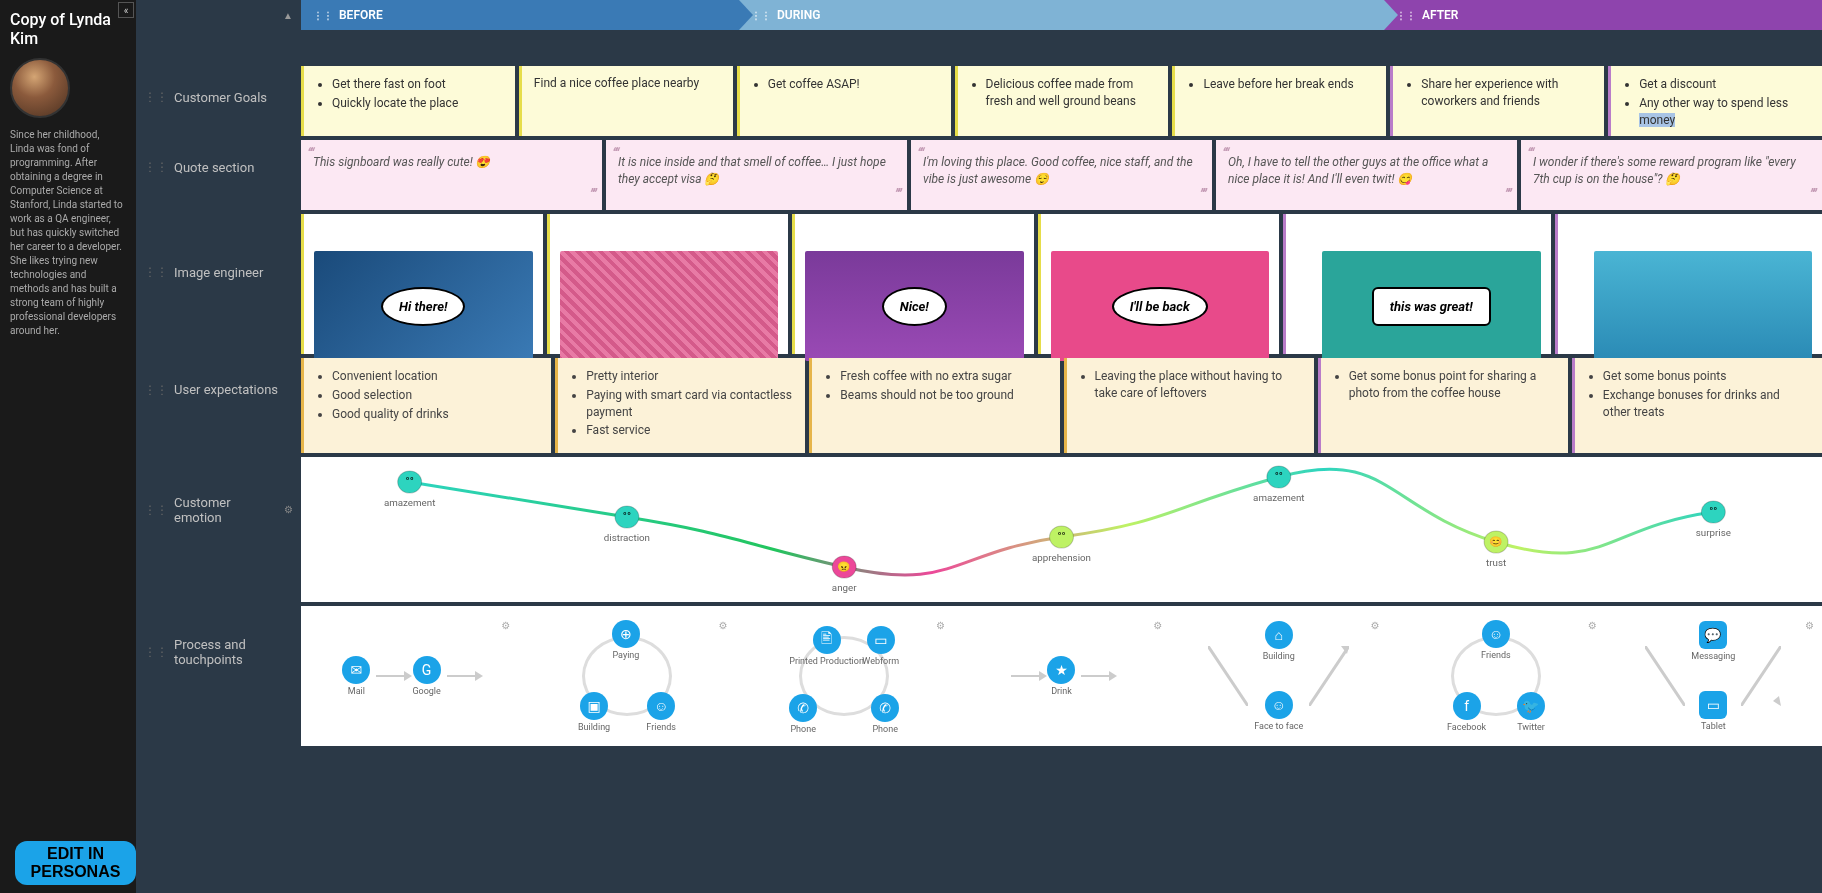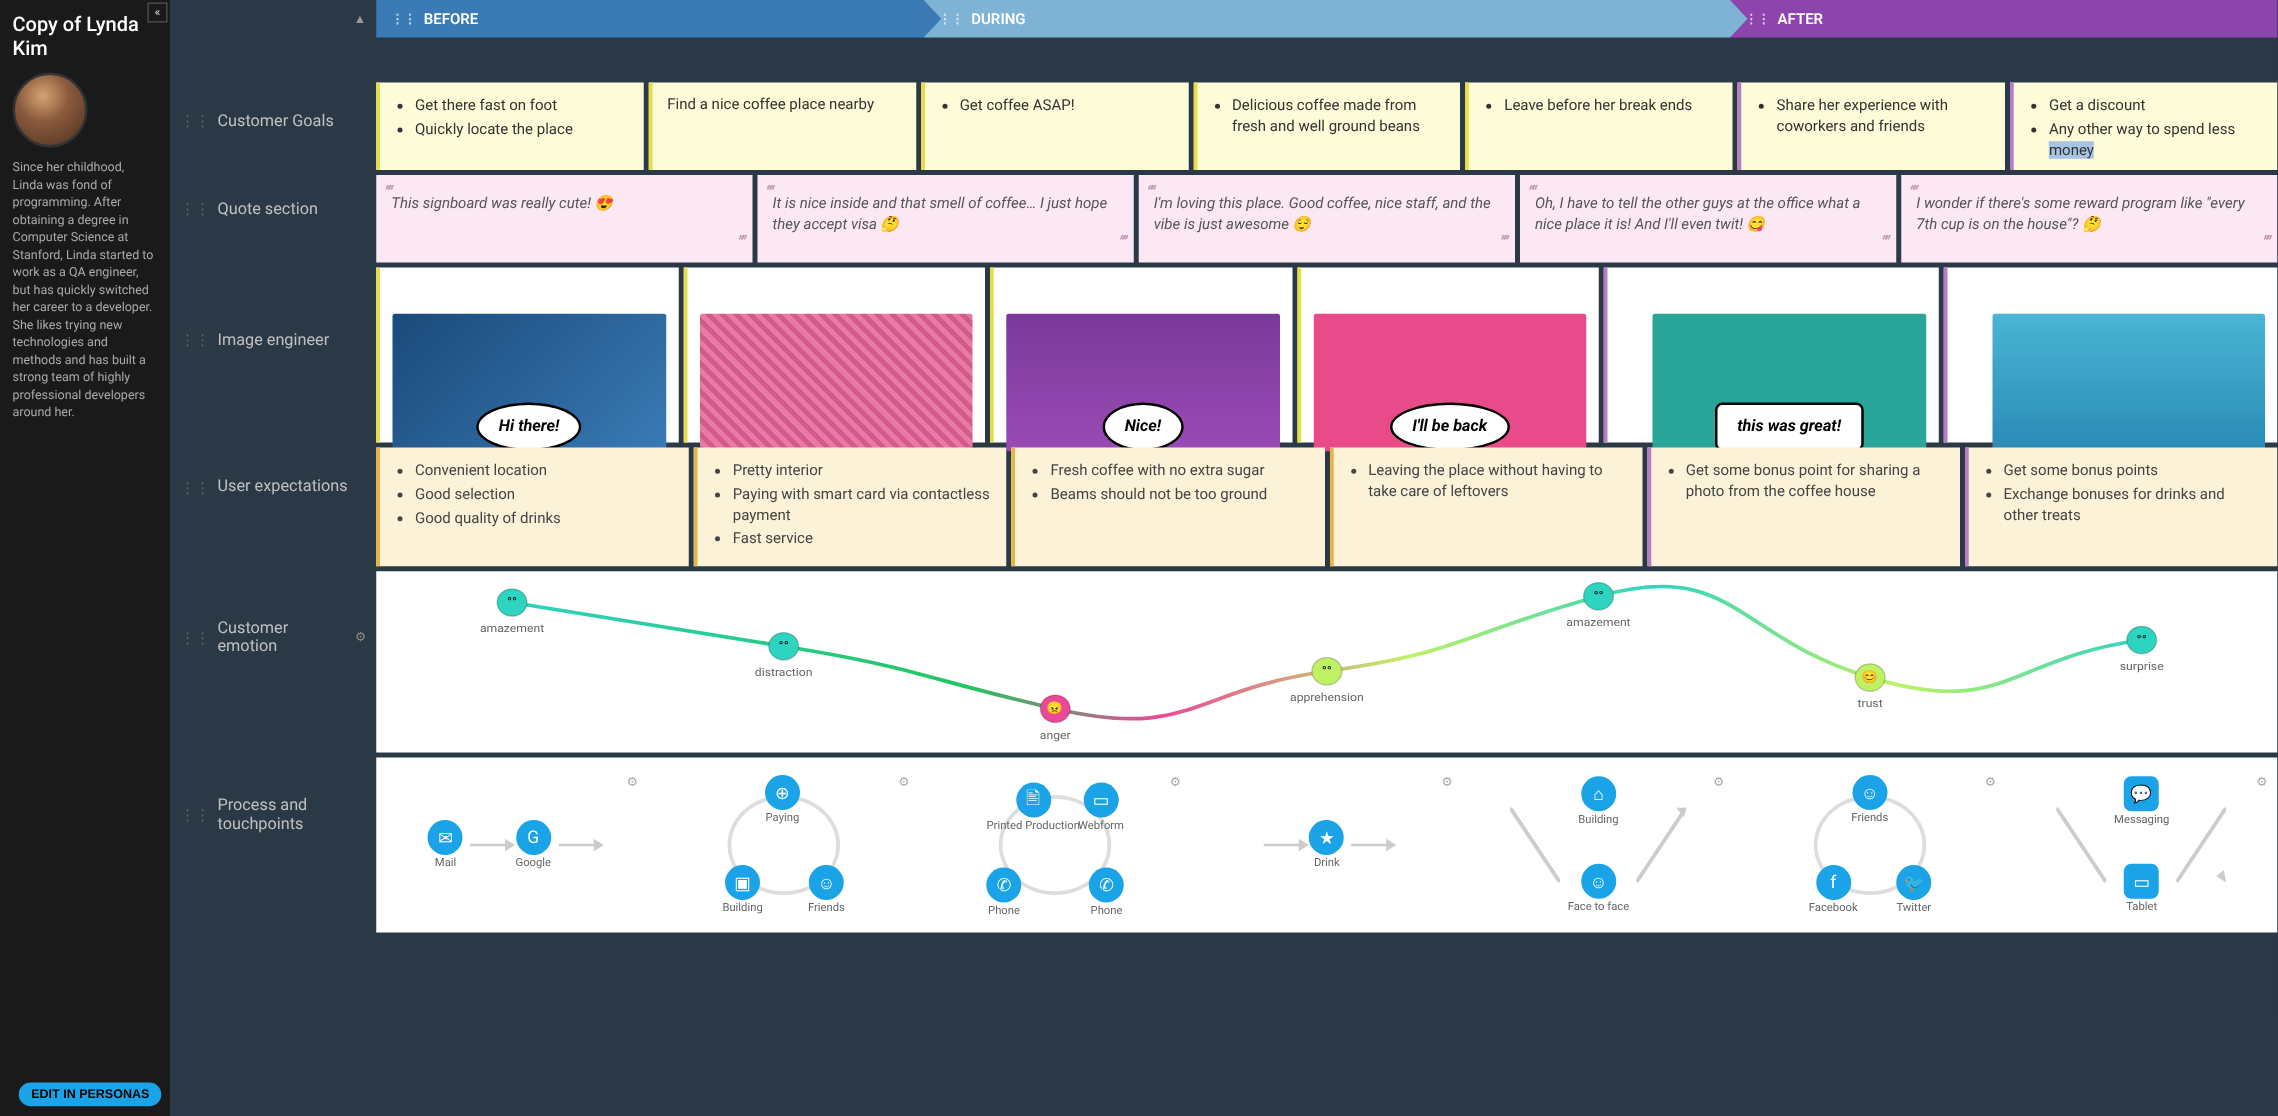--- a/index.html
+++ b/index.html
@@ -3,21 +3,21 @@
 <meta charset="utf-8">
 <style>
 * { box-sizing: border-box; margin: 0; padding: 0; }
 body { font-family: -apple-system, BlinkMacSystemFont, "Segoe UI", Roboto, sans-serif; background: #2b3947; color: #333; font-size: 13px; overflow-x: auto; }
 .app { display: flex; min-height: 100vh; }
 .sidebar { width: 136px; background: #1a1a1a; color: #d0d0d0; padding: 10px; position: relative; flex-shrink: 0; }
 .sidebar-collapse { position: absolute; top: 2px; right: 2px; width: 16px; height: 16px; border: 1px solid #555; display: flex; align-items: center; justify-content: center; font-size: 10px; cursor: pointer; }
 .persona-name { font-size: 16px; font-weight: 500; color: #fff; margin-bottom: 10px; }
 .avatar { width: 60px; height: 60px; border-radius: 50%; background: radial-gradient(circle at 40% 30%, #d4a574 0%, #8b5a3c 40%, #4a3020 100%); margin-bottom: 10px; border: 2px solid #333; }
 .bio { font-size: 10px; line-height: 1.4; color: #aaa; }
-.edit-btn { position: absolute; bottom: 8px; left: 15px; background: #1ba3e8; color: #000; border: none; border-radius: 12px; padding: 4px 10px; font-size: 10px; font-weight: 600; cursor: pointer; }
+.edit-btn { position: absolute; bottom: 8px; left: 15px; background: #1ba3e8; color: #000; border: none; border-radius: 12px; padding: 4px 10px; font-size: 16px; font-weight: 600; cursor: pointer; }
 .rowlabels { width: 165px; background: #2b3947; flex-shrink: 0; }
 .collapse-arrow { height: 30px; display:flex; align-items:center; justify-content:flex-end; padding-right:8px; color:#999; font-size:10px; }
 .rowlabel { color: #c0c0c0; font-size: 13px; padding: 10px 8px; display: flex; align-items: center; gap:6px; }
 .rowlabel .handle { color: #666; font-size: 12px; }
 .rowlabel .gear { font-size:10px; color:#888; }
 .main { flex: 1; display: flex; flex-direction: column; min-width: 0; }
 .phase-header { display: flex; height: 30px; }
 .phase { display: flex; align-items: center; padding: 0 12px; color: #fff; font-size: 12px; font-weight: 600; position: relative; gap:6px; }
 .phase .handle { opacity: .7; font-size: 10px; }
 .phase-before { background: #3a7ab5; flex: 2; }
@@ -44,21 +44,21 @@
 .goals.purple { border-left-color:#b97cc9; }
 .goals ul, .expect ul { list-style: disc; padding-left: 16px; }
 .goals li, .expect li { margin-bottom: 2px; line-height:1.4; }
 .quote { background:#fce8f3; font-style:italic; color:#555; font-size:12px; line-height:1.4; padding:14px 12px 18px; }
 .quote::before { content:"\201C\201C"; position:absolute; top:4px; left:6px; color:#c49bb5; font-size:16px; letter-spacing:-3px; }
 .quote::after  { content:"\201D\201D"; position:absolute; bottom:4px; right:8px; color:#c49bb5; font-size:16px; letter-spacing:-3px; }
 .highlight { background:#a8c4e5; }
 
 .imgsec { background:#fff; padding:10px; border-left:3px solid #e6dd4a; display:flex; align-items:center; justify-content:center; }
 .imgsec.purple{ border-left-color:#b97cc9;padding-left:36px; }
-.popart { width:100%; height:110px; border-radius:2px; position:relative; overflow:hidden; display:flex; align-items:flex-end; justify-content:center; font-weight:bold; font-style:italic; color:#000;margin-top:44px; }
+.popart { width:100%; height:110px; border-radius:2px; position:relative; overflow:hidden; display:flex; align-items:center; justify-content:center; font-weight:bold; font-style:italic; color:#000;margin-top:44px; }
 .popart .bubble { background:#fff; border:2px solid #000; border-radius:50%; padding:10px 16px; font-size:13px; }
 .pa1{background:linear-gradient(135deg,#1a4a7a,#3a7ab5);} 
 .pa2{background:repeating-linear-gradient(45deg,#d45a8a,#d45a8a 4px,#e87aa5 4px,#e87aa5 8px);}
 .pa3{background:radial-gradient(circle,#e8a545,#d4752a);} 
 .pa4{background:linear-gradient(#7a3a9a,#9a4ab5);} 
 .pa5{background:#e84a8a;} 
 .pa6{background:#2aa59a;} 
 .pa7{background:linear-gradient(#4ab5d4,#2a8ab5);}
 
 .expect { background:#fcf2d8; border-left:3px solid #e6b54a; font-size:12px; color:#444; }

